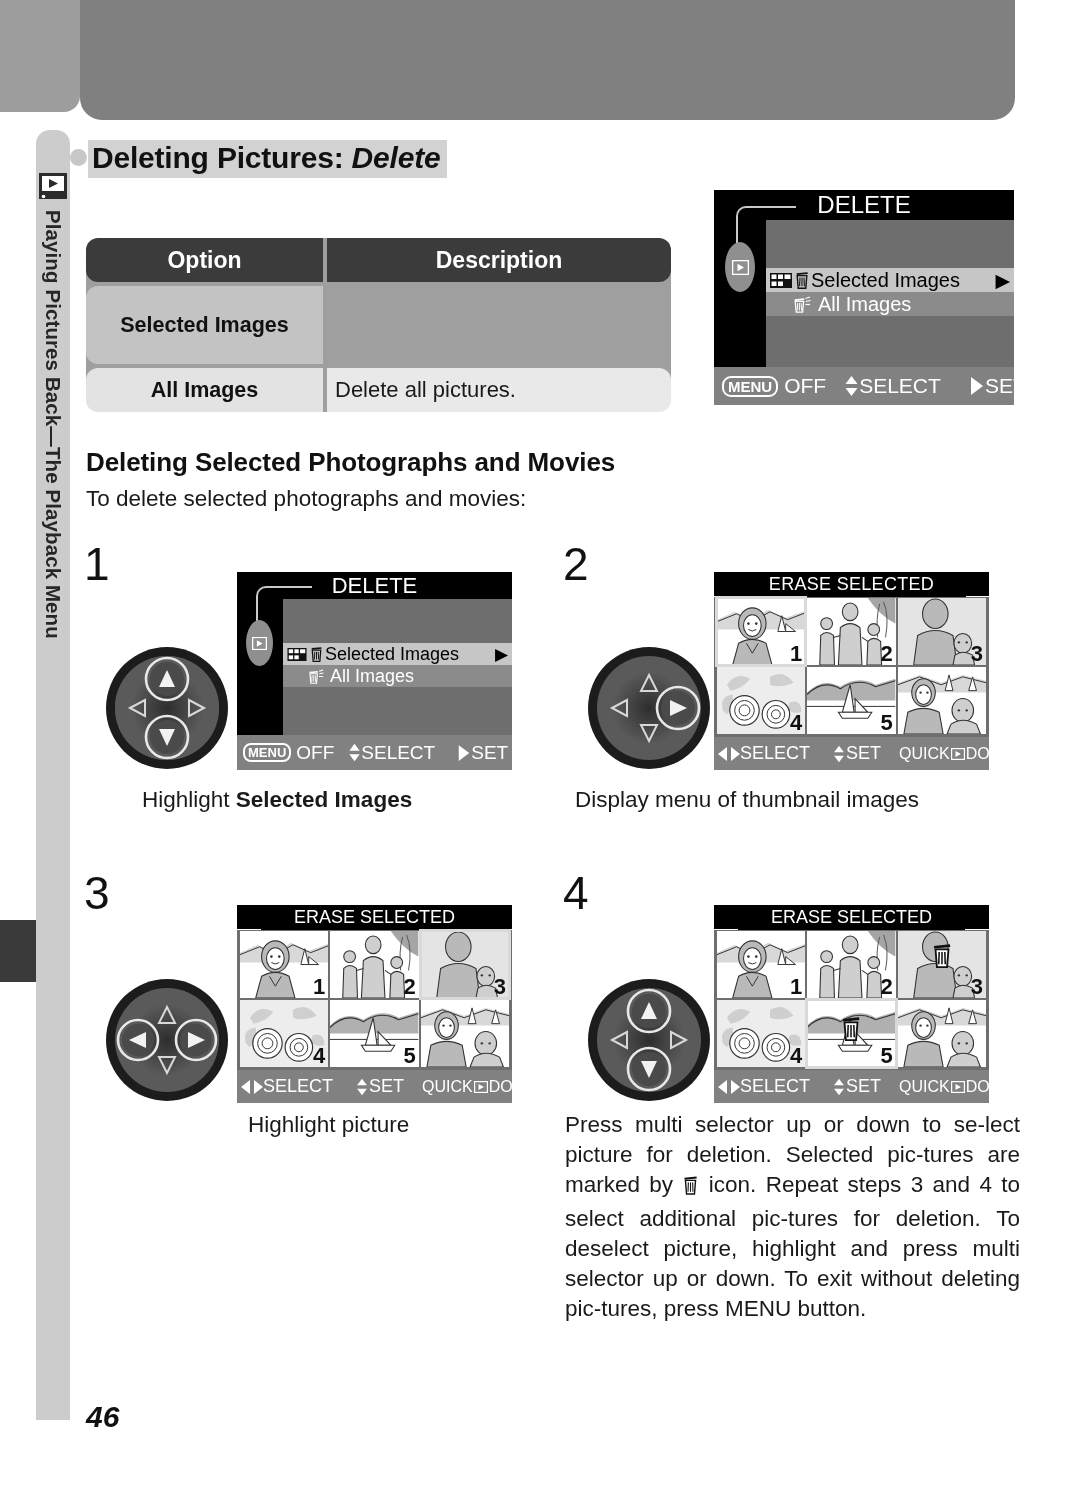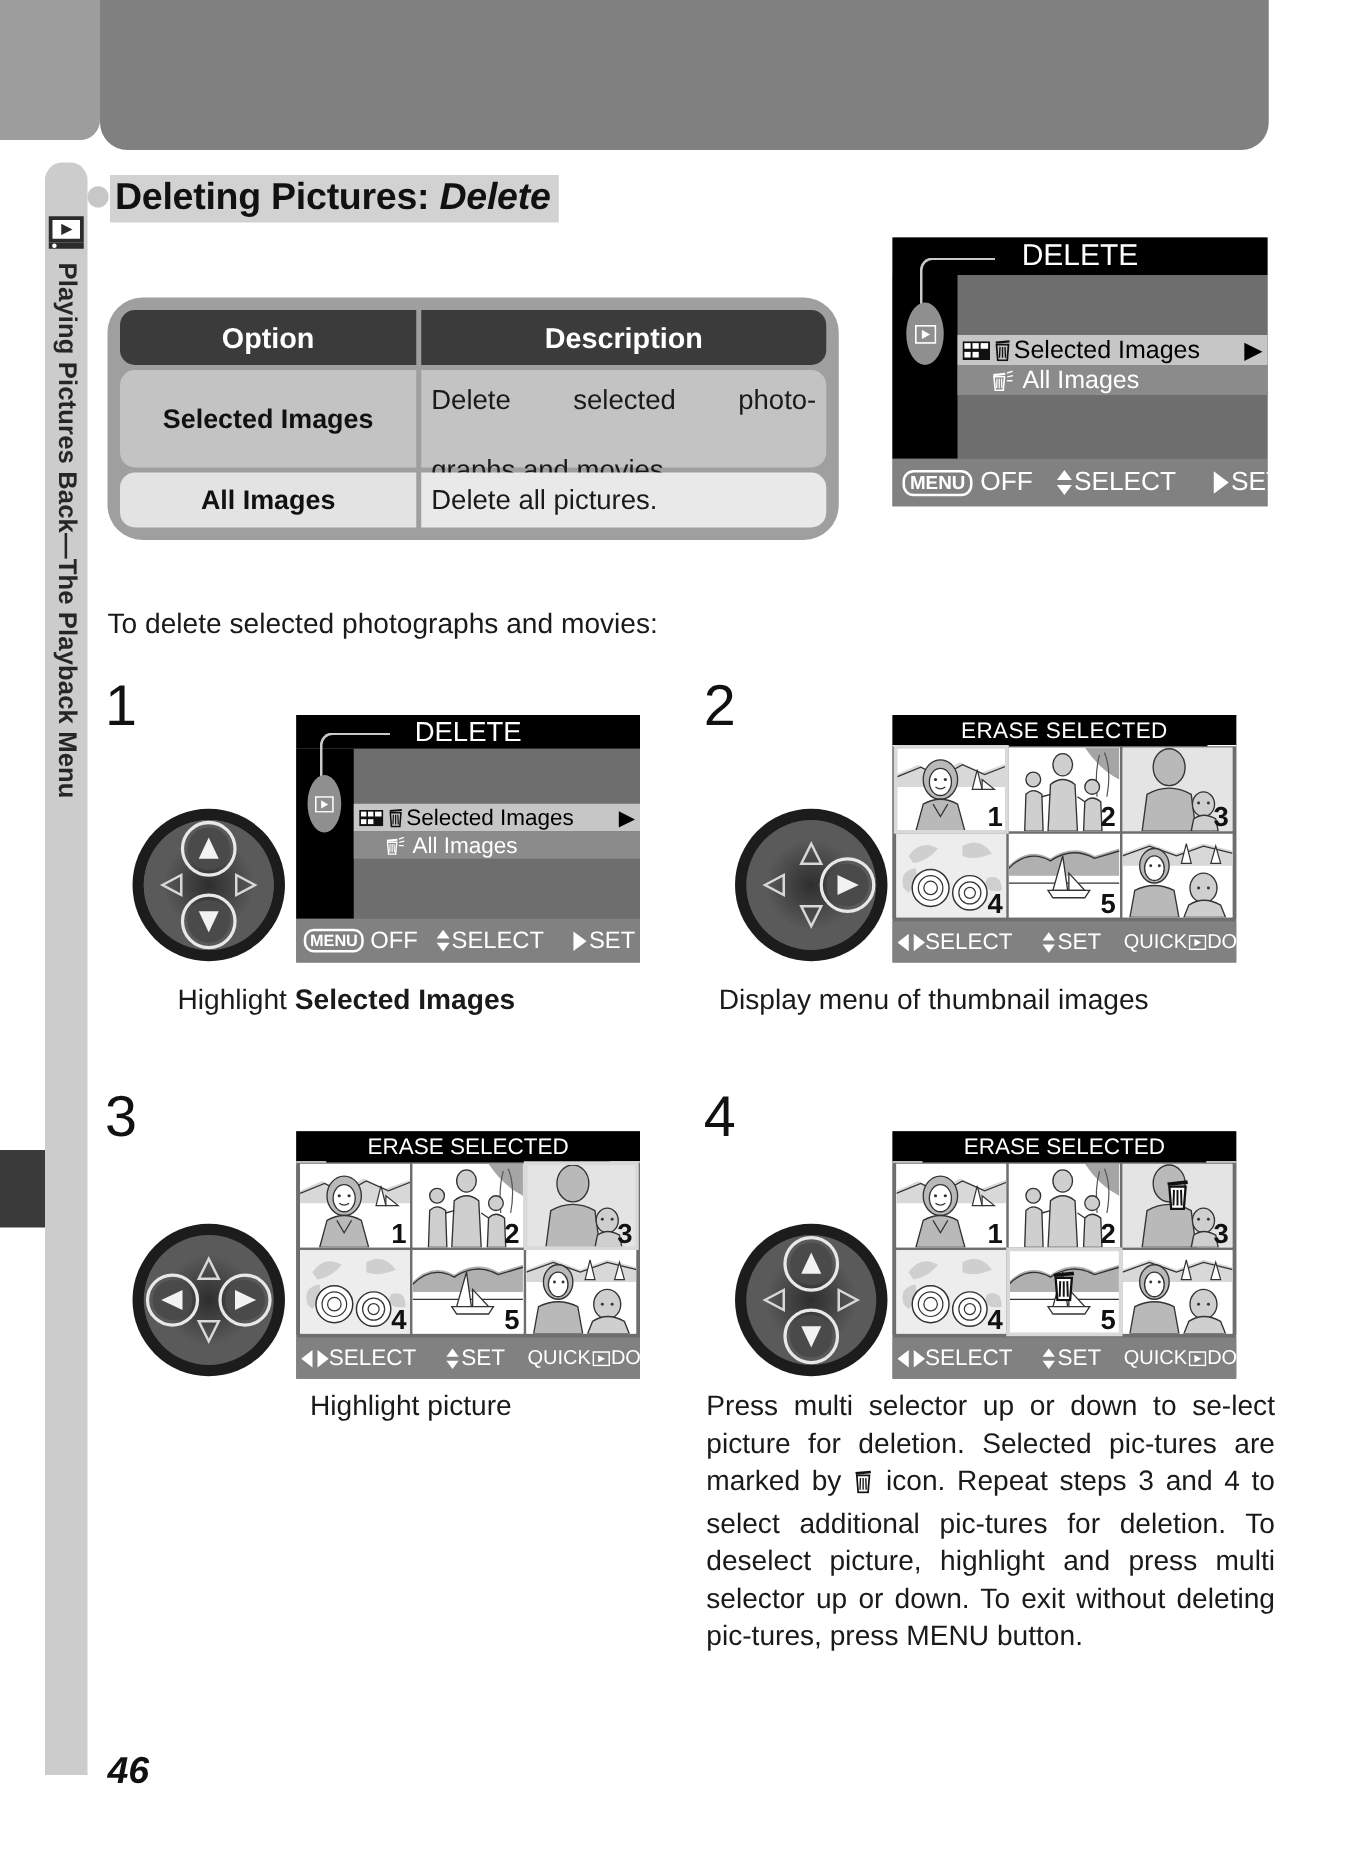--- a/index.html
+++ b/index.html
@@ -69,21 +69,21 @@
     font-size:26px; font-weight:bold; letter-spacing:-0.1px; color:#111;
   }
   .subintro {
     position:absolute; left:86px; top:484px;
     font-size:22.5px; line-height:30px; color:#1a1a1a;
   }
 
   
   .opt-table {
     position:absolute; left:86px; top:238px; width:585px;
-    background:#9f9f9f; border-radius:28px; padding:10px;
+    background:#9f9f9f; border-radius:16px; padding:0;
   }
   .opt-row { display:flex; gap:4px; margin-bottom:4px; }
   .opt-row:last-child { margin-bottom:0; }
   .opt-cell { padding:5px 8px; display:flex; align-items:center; }
   .col-a { width:237px; justify-content:center; }
   .col-b { flex:1; }
 
   .thead .opt-cell { background:#3b3b3b; color:#fff; font-weight:bold;
                      font-size:23px; justify-content:center; height:44px; }
   .thead .col-a { border-radius:12px 0 0 12px; }
@@ -202,24 +202,20 @@
   </div>
 
 
   <div class="opt-table">
     <div class="opt-row thead">
       <div class="opt-cell col-a">Option</div>
       <div class="opt-cell col-b">Description</div>
     </div>
     <div class="opt-row trow1">
       <div class="opt-cell col-a">Selected Images</div>
-      <div class="opt-cell col-b">
-        <span class="jline">Delete selected photo-</span>
-        <span>graphs and movies.</span>
-      </div>
     </div>
     <div class="opt-row trow2">
       <div class="opt-cell col-a">All Images</div>
       <div class="opt-cell col-b">Delete all pictures.</div>
     </div>
   </div>
 
   <div class="lcd" style="left:714px; top:190px; width:300px; height:215px;">
     <div class="lcd-title" style="height:30px; font-size:24px; line-height:30px;">
       <span>DELETE</span>
@@ -289,20 +285,21 @@
       <span>SELECT</span>
       <span style="margin-left:28px;display:inline-flex;">
         <svg width="16" height="20" viewBox="0 0 16 20">
             <polygon points="2,1 14,10 2,19" fill="#fff"></polygon>
           </svg>
       </span>
       <span>SET</span>
     </div>
   </div>
 
+  <div class="h2">Deleting Selected Photographs and Movies</div>
   <div class="subintro">To delete selected photographs and movies:</div>
 
   <div class="stepnum" style="left:84px; top:537px;">1</div>
 
   <div class="dial" style="left:104px; top:645px;">
     <svg width="126" height="126" viewBox="0 0 126 126">
       <circle cx="63" cy="63" r="61" fill="#1c1c1c"></circle>
       <circle cx="63" cy="63" r="52" fill="#565656"></circle>
       <radialGradient id="g1" cx="50%" cy="50%" r="50%">
         <stop offset="0%" stop-color="#2e2e2e"></stop>

